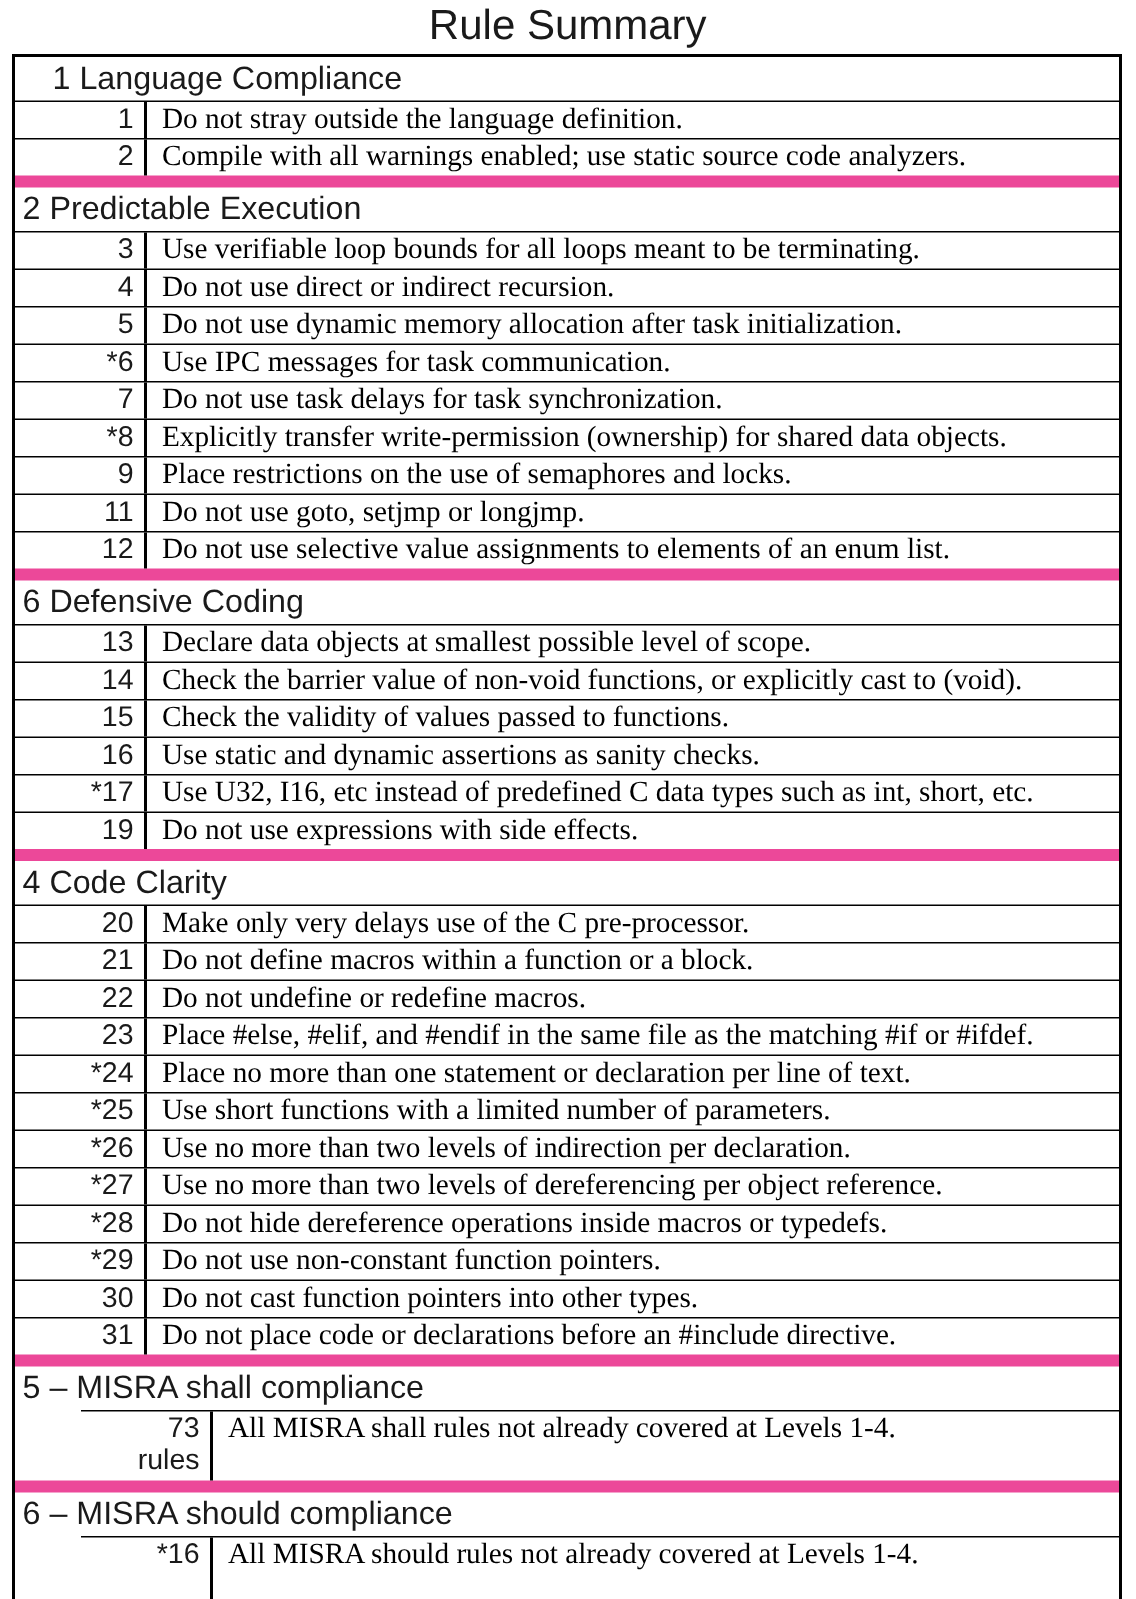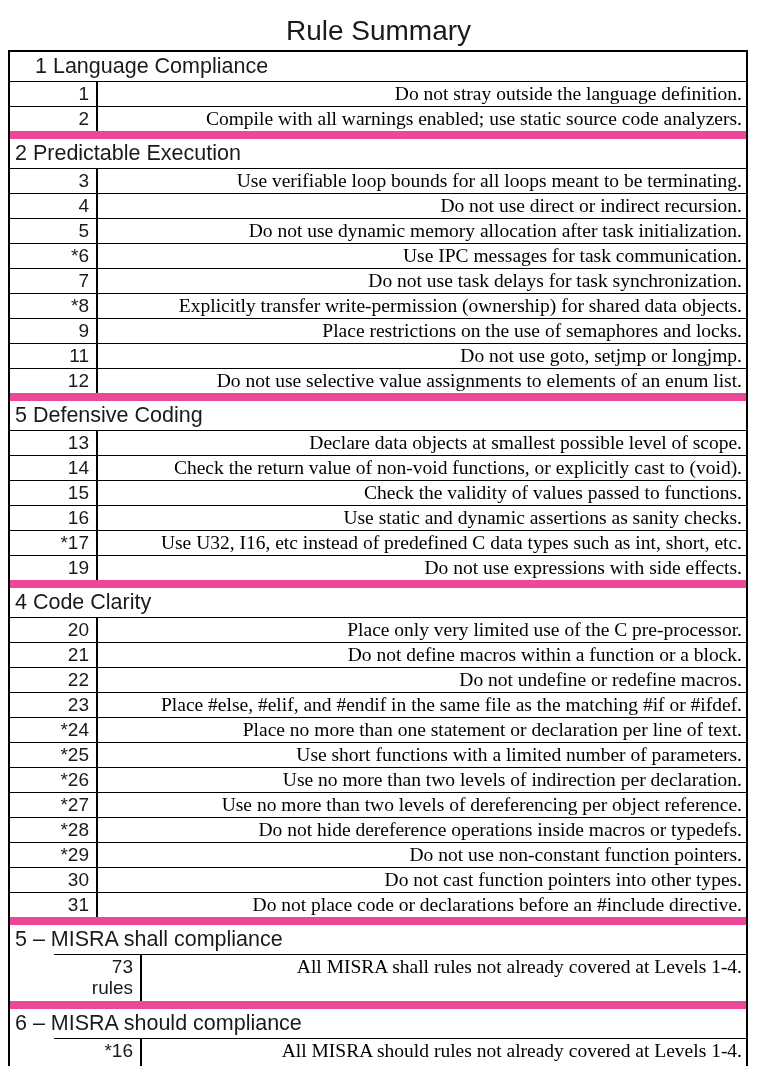--- a/index.html
+++ b/index.html
@@ -5,21 +5,21 @@
   html,body{margin:0;padding:0;}
   body{
     width:757px;height:1066px;box-sizing:border-box;overflow:hidden;
     background:#ffffff;color:#111111;
     font-family:"Liberation Sans",sans-serif;
   }
   .page-title{
     text-align:center;
     font-size:28px;
     line-height:32px;
-    padding:15px 0 3px 0;
+    padding:1px 0 3px 0;
     color:#1a1a1a;
   }
   .rules-table{
     margin:0 9px 0 8px;
     border:2px solid #000;
   }
   .section-header{
     font-size:21.5px;
     line-height:24px;
     padding:2px 4px 3px 5px;
@@ -45,21 +45,20 @@
     line-height:21px;
     color:#1a1a1a;
   }
   .desc-cell{
     flex:1;
     font-family:"Liberation Serif","DejaVu Serif",serif;
     font-size:19.5px;
     line-height:21px;
     padding:1px 4px 2px 10px;
     color:#000;
-    text-align:right;
   }
   .tall{min-height:46px;margin-left:44px;}
   .it{}
 </style>
 </head>
 <body>
 
 <div class="page-title">Rule Summary</div>
 
 <div class="rules-table">
@@ -124,32 +123,32 @@
         <div>11</div>
       </div>
       <div class="desc-cell"><span>Do not use goto, setjmp or longjmp.</span></div>
     </div>
     <div class="rule-row">
       <div class="num-cell">
         <div>12</div>
       </div>
       <div class="desc-cell"><span>Do not use selective value assignments to elements of an enum list.</span></div>
     </div>
-    <div class="section-header"><span>5 Defensive Coding</span></div>
+    <div class="section-header"><span>6 Defensive Coding</span></div>
     <div class="rule-row">
       <div class="num-cell">
         <div>13</div>
       </div>
       <div class="desc-cell"><span>Declare data objects at smallest possible level of scope.</span></div>
     </div>
     <div class="rule-row">
       <div class="num-cell">
         <div>14</div>
       </div>
-      <div class="desc-cell"><span>Check the return value of non-void functions, or explicitly cast to (void).</span></div>
+      <div class="desc-cell"><span>Check the barrier value of non-void functions, or explicitly cast to (void).</span></div>
     </div>
     <div class="rule-row">
       <div class="num-cell">
         <div>15</div>
       </div>
       <div class="desc-cell"><span>Check the validity of values passed to functions.</span></div>
     </div>
     <div class="rule-row">
       <div class="num-cell">
         <div>16</div>
@@ -166,21 +165,21 @@
       <div class="num-cell">
         <div>19</div>
       </div>
       <div class="desc-cell"><span>Do not use expressions with side effects.</span></div>
     </div>
     <div class="section-header"><span>4 Code Clarity</span></div>
     <div class="rule-row">
       <div class="num-cell">
         <div>20</div>
       </div>
-      <div class="desc-cell"><span>Place only very limited use of the C pre-processor.</span></div>
+      <div class="desc-cell"><span>Make only very delays use of the C pre-processor.</span></div>
     </div>
     <div class="rule-row">
       <div class="num-cell">
         <div>21</div>
       </div>
       <div class="desc-cell"><span>Do not define macros within a function or a block.</span></div>
     </div>
     <div class="rule-row">
       <div class="num-cell">
         <div>22</div>

